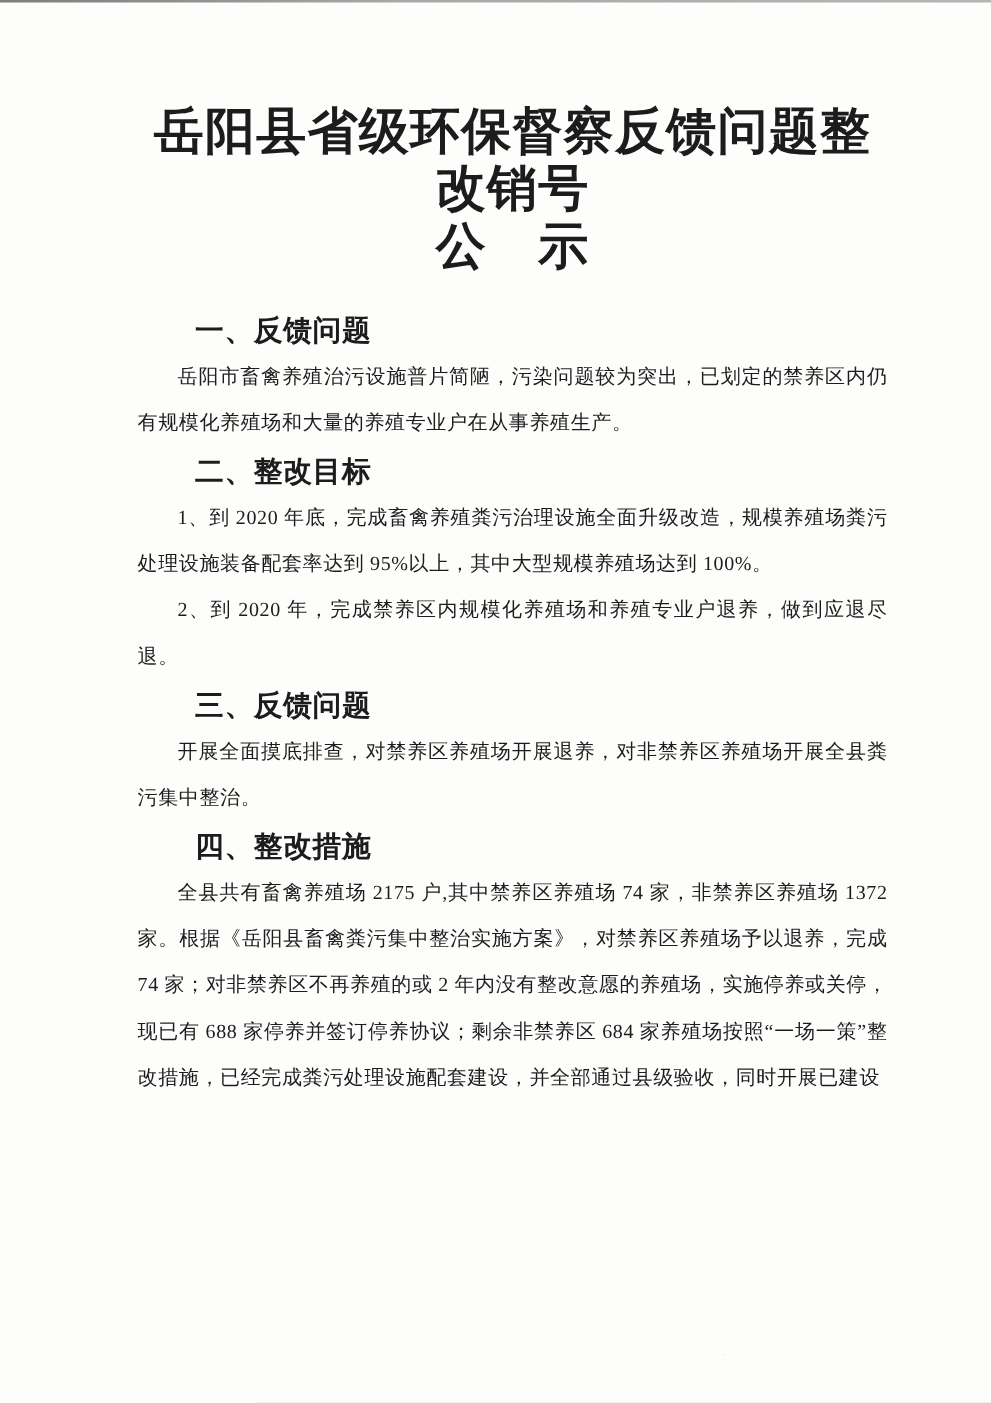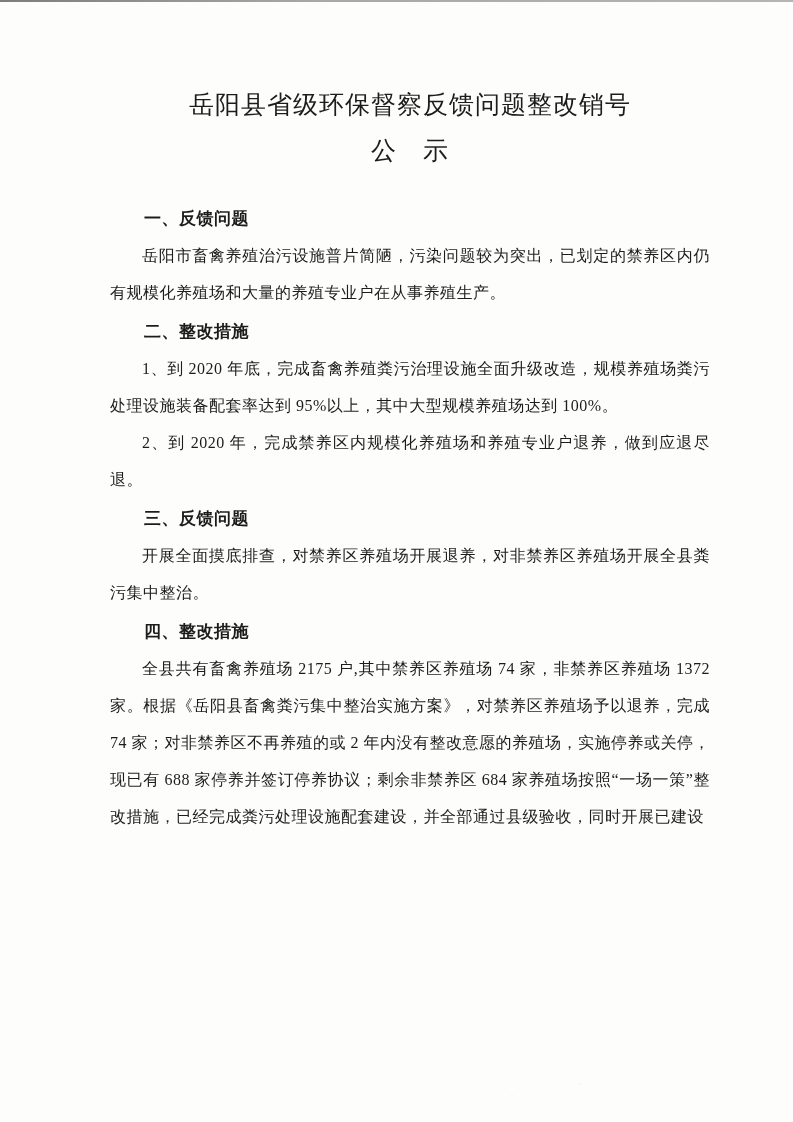--- a/index.html
+++ b/index.html
@@ -38,31 +38,31 @@
       radial-gradient(2px 1px at 35% 75%, #e5e5e1 0, transparent 60%);
     opacity: 0.7;
     pointer-events: none;
   }
   .content {
     padding: 82px 83px 0 110px;
   }
   .doc-title {
     margin: 0 0 26px 0;
     font-family: "Liberation Serif", "DejaVu Serif", serif;
-    font-weight: normal;
-    font-size: 25px;
+    font-weight: bold;
+    font-size: 40px;
     line-height: 46px;
     text-align: center;
     letter-spacing: 1px;
   }
   .sec-heading {
     margin: 2px 0 0 0;
     font-family: "Liberation Sans", "DejaVu Sans", sans-serif;
     font-weight: bold;
-    font-size: 17px;
+    font-size: 23px;
     line-height: 37px;
     text-indent: 2em;
     letter-spacing: 0.5px;
   }
   .body-para {
     margin: 0;
     font-size: 16px;
     line-height: 37px;
     text-indent: 2em;
     text-align: justify;
@@ -79,21 +79,21 @@
   <div class="content">
 
     <h1 class="doc-title"><span>岳阳县省级环保督察反馈问题整改销号</span><br><span>公　示</span></h1>
 
     <section>
       <h2 class="sec-heading">一、反馈问题</h2>
       <p class="body-para">岳阳市畜禽养殖治污设施普片简陋，污染问题较为突出，已划定的禁养区内仍有规模化养殖场和大量的养殖专业户在从事养殖生产。</p>
     </section>
 
     <section>
-      <h2 class="sec-heading">二、整改措施</h2>
+      <h2 class="sec-heading">二、整改目标</h2>
       <p class="body-para">1、到 2020 年底，完成畜禽养殖粪污治理设施全面升级改造，规模养殖场粪污处理设施装备配套率达到 95%以上，其中大型规模养殖场达到 100%。</p>
       <p class="body-para">2、到 2020 年，完成禁养区内规模化养殖场和养殖专业户退养，做到应退尽退。</p>
     </section>
 
     <section>
       <h2 class="sec-heading">三、反馈问题</h2>
       <p class="body-para">开展全面摸底排查，对禁养区养殖场开展退养，对非禁养区养殖场开展全县粪污集中整治。</p>
     </section>
 
     <section>

